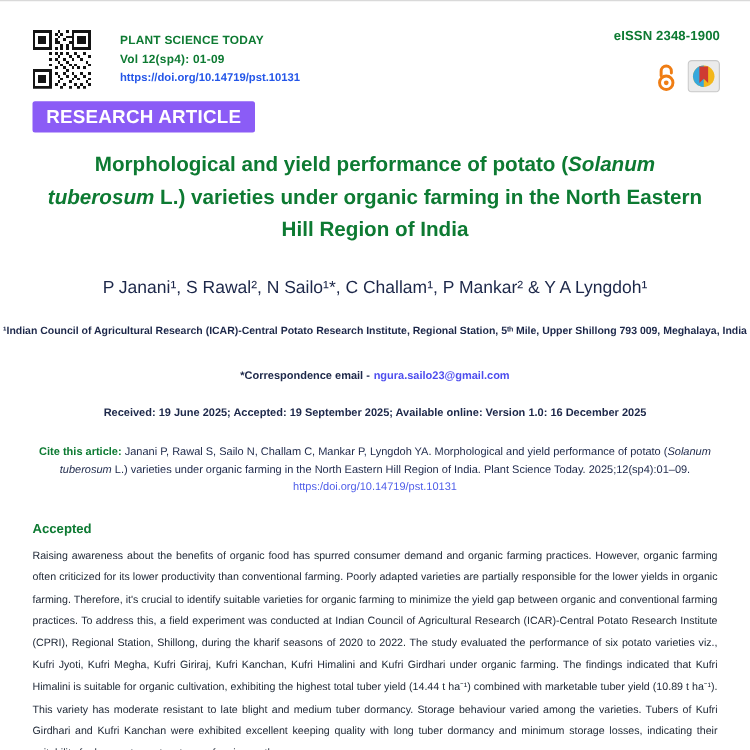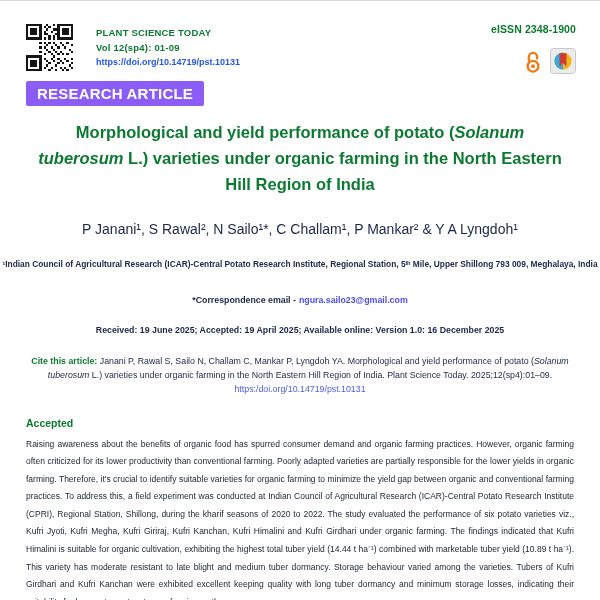--- a/index.html
+++ b/index.html
@@ -93,20 +93,20 @@
   <h1 class="title"><span>Morphological and yield performance of potato (</span><i>Solanum tuberosum</i><span> L.) varieties under organic farming in the North Eastern Hill Region of India</span></h1>
 
   <div class="authors">P Janani¹, S Rawal², N Sailo¹*, C Challam¹, P Mankar² &amp; Y A Lyngdoh¹</div>
 
   <div class="affils">
     <div class="affil">¹Indian Council of Agricultural Research (ICAR)-Central Potato Research Institute, Regional Station, 5ᵗʰ Mile, Upper Shillong 793 009, Meghalaya, India</div>
   </div>
 
   <div class="corr"><span>*Correspondence email -</span><a class="email">ngura.sailo23@gmail.com</a></div>
 
-  <div class="dates">Received: 19 June 2025; Accepted: 19 April 2025; Available online: Version 1.0: 16 December 2025</div>
+  <div class="dates">Received: 19 June 2025; Accepted: 19 September 2025; Available online: Version 1.0: 16 December 2025</div>
 
   <div class="cite"><b class="green">Cite this article:</b><span> Janani P, Rawal S, Sailo N, Challam C, Mankar P, Lyngdoh YA. Morphological and yield performance of potato (</span><i>Solanum tuberosum</i><span> L.) varieties under organic farming in the North Eastern Hill Region of India. Plant Science Today. 2025;12(sp4):01–09. </span><a class="cite-link">https:/doi.org/10.14719/pst.10131</a></div>
 
   <div class="abs-head">Accepted</div>
   <p class="abs-body">Raising awareness about the benefits of organic food has spurred consumer demand and organic farming practices. However, organic farming often criticized for its lower productivity than conventional farming. Poorly adapted varieties are partially responsible for the lower yields in organic farming. Therefore, it's crucial to identify suitable varieties for organic farming to minimize the yield gap between organic and conventional farming practices. To address this, a field experiment was conducted at Indian Council of Agricultural Research (ICAR)-Central Potato Research Institute (CPRI), Regional Station, Shillong, during the kharif seasons of 2020 to 2022. The study evaluated the performance of six potato varieties viz., Kufri Jyoti, Kufri Megha, Kufri Giriraj, Kufri Kanchan, Kufri Himalini and Kufri Girdhari under organic farming. The findings indicated that Kufri Himalini is suitable for organic cultivation, exhibiting the highest total tuber yield (14.44 t ha⁻¹) combined with marketable tuber yield (10.89 t ha⁻¹). This variety has moderate resistant to late blight and medium tuber dormancy. Storage behaviour varied among the varieties. Tubers of Kufri Girdhari and Kufri Kanchan were exhibited excellent keeping quality with long tuber dormancy and minimum storage losses, indicating their suitability for low-cost country storage for six months.</p>
 
 </div>
 
 </body></html>

